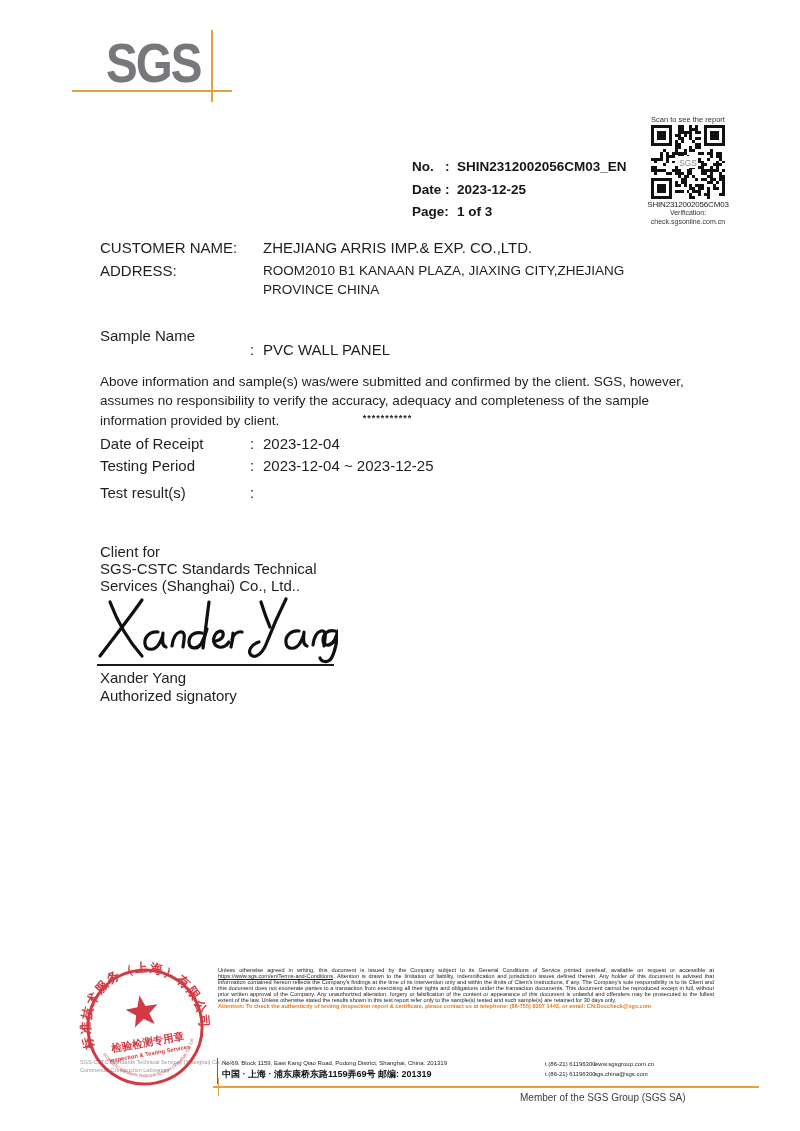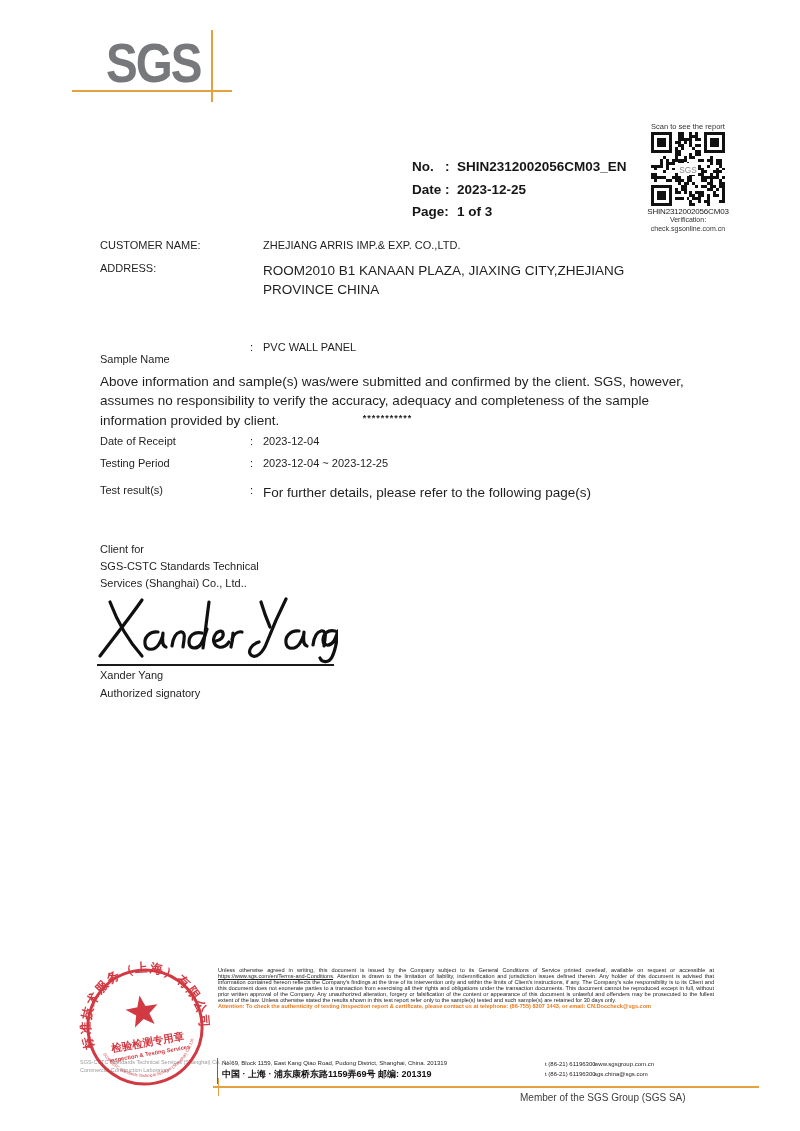--- a/index.html
+++ b/index.html
@@ -12,26 +12,26 @@
   
   .logo-text{left:106px;top:36px;font-size:70px;font-weight:bold;color:#77787b;
     letter-spacing:-3px;line-height:1;transform:scale(0.68,0.78);transform-origin:left top;}
   .accent{background:#e3a23f;position:absolute;}
   
   .title{left:280px;top:128px;width:220px;text-align:center;font-size:21px;font-weight:bold;letter-spacing:.5px;color:#111;}
   .meta-row{position:absolute;left:412px;font-size:13.5px;font-weight:bold;color:#161616;}
   .mlab{display:inline-block;width:45px;position:relative;}
   .mcolon{position:absolute;left:33px;}
   
-  .qrblock{left:642px;top:122px;width:92px;text-align:center;}
+  .qrblock{left:642px;top:115px;width:92px;text-align:center;}
   .qr-hint{font-size:7.5px;color:#333;}
   .qr-sub{font-size:8px;color:#222;letter-spacing:-.2px;}
   .qr-ver{font-size:7px;color:#333;line-height:8.5px;}
   
-  .lab{font-size:11px;}
+  .lab{font-size:15px;}
   .bl{left:100px;}
   .bc{left:250px;}
   .bv{left:263px;}
   .para{position:absolute;left:100px;top:372px;width:585px;font-size:13.5px;line-height:19.3px;}
   .stars{left:100px;top:413px;width:575px;text-align:center;font-size:9px;font-weight:bold;letter-spacing:1px;}
   .wrapval{position:absolute;font-size:13.5px;line-height:18.5px;}
   .sig-rule{left:97px;top:664px;width:237px;height:1.5px;background:#1a1a1a;}
   
   .legal{position:absolute;left:218px;top:968px;width:496px;font-size:5.6px;line-height:5.95px;
     text-align:justify;color:#1c1c1c;}
@@ -279,40 +279,39 @@
   </div>
 
   <div>
     <div class="t lab bl" style="top:239px;">CUSTOMER NAME:</div>
     <div class="t lab bv" style="top:239px;">ZHEJIANG ARRIS IMP.&amp; EXP. CO.,LTD.</div>
     <div class="t lab bl" style="top:262px;">ADDRESS:</div>
     <div class="wrapval bv" style="top:262px;width:365px;white-space:normal;">ROOM2010 B1 KANAAN PLAZA, JIAXING CITY,ZHEJIANG PROVINCE CHINA</div>
   </div>
 
   <div>
-    <div class="t lab bl" style="top:353px;">Sample Name</div>
+    <div class="t lab bl" style="top:327px;">Sample Name</div>
     <div class="t lab bc" style="top:341px;">:</div>
     <div class="t lab bv" style="top:341px;">PVC WALL PANEL</div>
     <div class="para">Above information and sample(s) was/were submitted and confirmed by the client. SGS, however, assumes no responsibility to verify the accuracy, adequacy and completeness of the sample information provided by client.</div>
     <div class="t stars">***********</div>
   </div>
 
   <div>
     <div class="t lab bl" style="top:435px;">Date of Receipt</div>
     <div class="t lab bc" style="top:435px;">:</div>
     <div class="t lab bv" style="top:435px;">2023-12-04</div>
 
     <div class="t lab bl" style="top:457px;">Testing Period</div>
     <div class="t lab bc" style="top:457px;">:</div>
     <div class="t lab bv" style="top:457px;">2023-12-04 ~ 2023-12-25</div>
 
     <div class="t lab bl" style="top:484px;">Test result(s)</div>
     <div class="t lab bc" style="top:484px;">:</div>
     <div class="wrapval bv" style="top:484px;width:440px;white-space:normal;">
-      <div>For further details, please refer to the following page(s)</div>
     </div>
   </div>
 
   <div>
     <div class="t lab bl" style="top:543px;">Client for</div>
     <div class="t lab bl" style="top:560px;">SGS-CSTC Standards Technical</div>
     <div class="t lab bl" style="top:577px;">Services (Shanghai) Co., Ltd..</div>
 
     <svg class="t" style="left:96px;top:596px;" width="242" height="68" viewBox="0 0 242 68">
       <g fill="none" stroke="#101010" stroke-width="3.2" stroke-linecap="round" stroke-linejoin="round">

